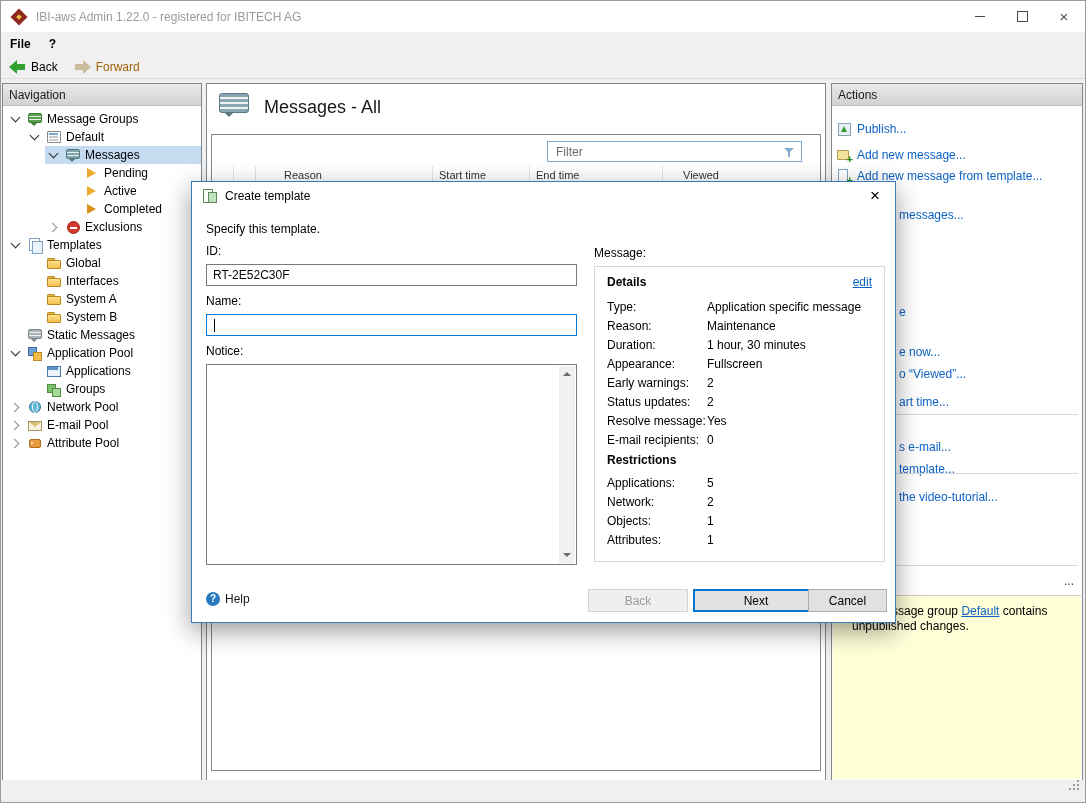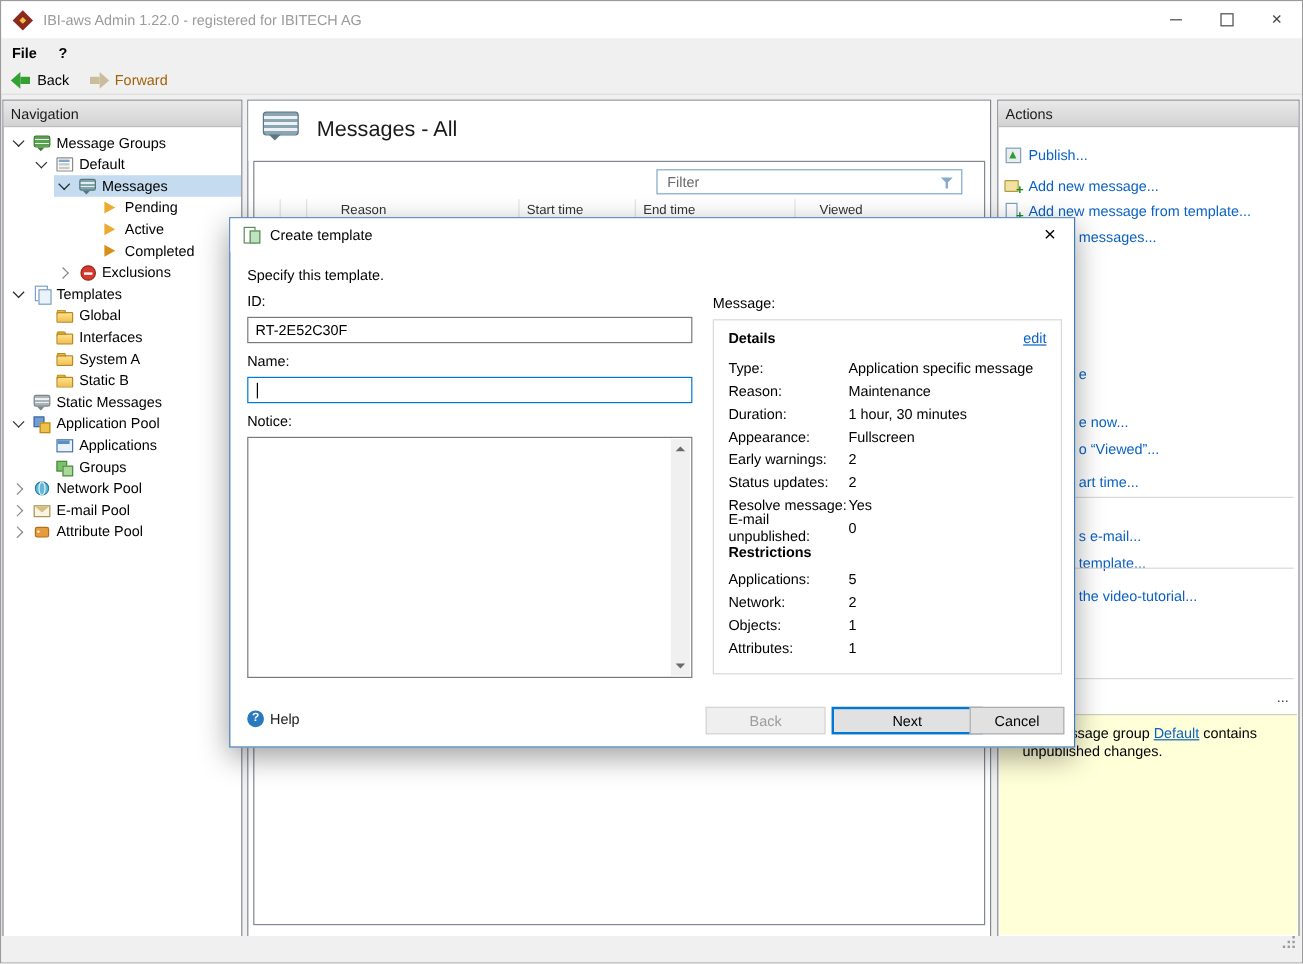--- a/index.html
+++ b/index.html
@@ -119,21 +119,21 @@
   .th-cell.col5{flex:1;padding-left:20px;border-right:none;}
 
   
   .actions-list{position:absolute;top:21px;left:0;right:0;bottom:0;}
   .action-item{position:absolute;left:0;right:0;height:20px;display:flex;align-items:center;gap:5px;padding-left:5px;
     color:#0b62c4;cursor:pointer;box-sizing:border-box;}
   .action-item.occluded{padding-left:67px;}
   .action-item:nth-child(1){top:14px;}
   .action-item:nth-child(2){top:40px;}
   .action-item:nth-child(3){top:61px;}
-  .action-item:nth-child(4){top:83px;}
+  .action-item:nth-child(4){top:100px;}
   .action-item:nth-child(5){top:197px;}
   .action-item:nth-child(6){top:237px;}
   .action-item:nth-child(7){top:259px;}
   .action-item:nth-child(8){top:287px;}
   .action-item:nth-child(9){top:332px;}
   .action-item:nth-child(10){top:354px;}
   .action-item:nth-child(11){top:382px;}
   .action-item:nth-child(12){top:466px;left:auto;right:8px;width:auto;padding-left:0;color:#3a3a3a;}
   .action-sep{position:absolute;left:4px;right:4px;border-top:1px solid #d9d9d9;}
   .sep1{top:330px;}.sep2{top:389px;}.sep3{top:481px;}
@@ -311,21 +311,21 @@
           <span class="row-inner">
             <span class="chev-box"></span>
             <span class="icon i-folder"></span>
             <span class="tree-label">System A</span>
           </span>
         </div>
         <div class="tree-row" style="padding-left: 23px;">
           <span class="row-inner">
             <span class="chev-box"></span>
             <span class="icon i-folder"></span>
-            <span class="tree-label">Static B</span>
+            <span class="tree-label">System B</span>
           </span>
         </div>
         <div class="tree-row" style="padding-left: 4px;">
           <span class="row-inner">
             <span class="chev-box"></span>
             <span class="icon i-static-messages"></span>
             <span class="tree-label">Static Messages</span>
           </span>
         </div>
         <div class="tree-row" style="padding-left: 4px;">
@@ -515,21 +515,21 @@
           </div>
           <div class="kv-row">
             <span class="kv-label">Status updates:</span>
             <span class="kv-value">2</span>
           </div>
           <div class="kv-row">
             <span class="kv-label">Resolve message:</span>
             <span class="kv-value">Yes</span>
           </div>
           <div class="kv-row">
-            <span class="kv-label">E-mail unpublished:</span>
+            <span class="kv-label">E-mail recipients:</span>
             <span class="kv-value">0</span>
           </div>
         </div>
       <div class="restrictions-header">Restrictions</div>
       <div class="kv-rows restrictions-rows">
           <div class="kv-row">
             <span class="kv-label">Applications:</span>
             <span class="kv-value">5</span>
           </div>
           <div class="kv-row">

